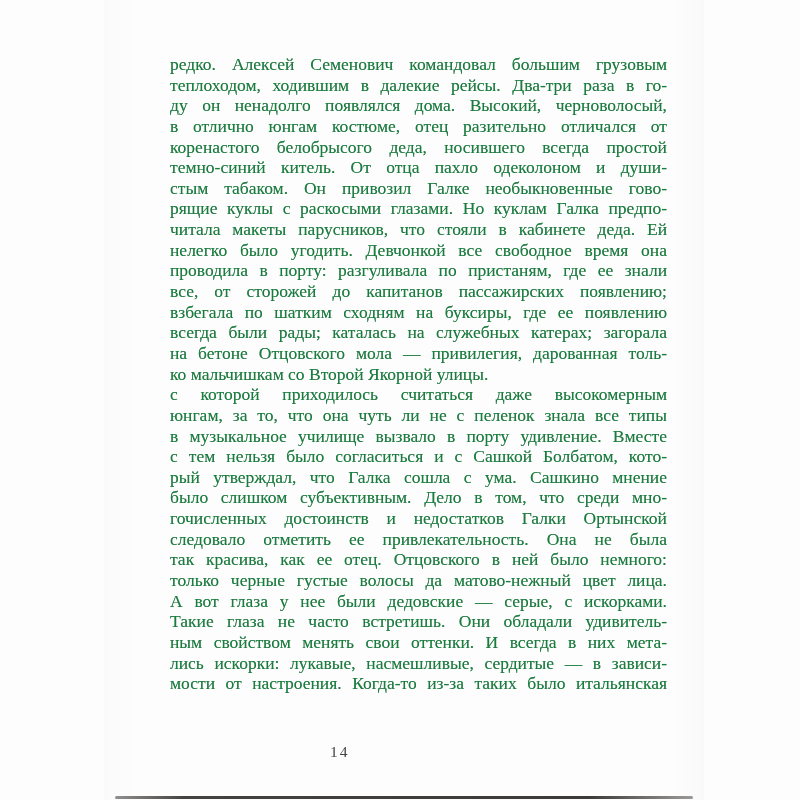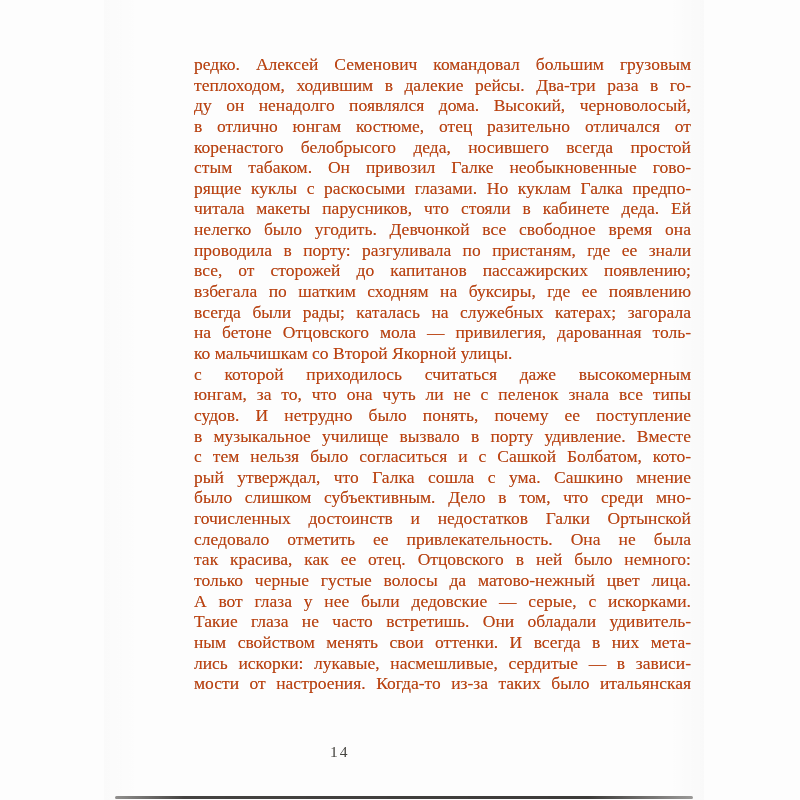--- a/index.html
+++ b/index.html
@@ -28,23 +28,22 @@
   .edge-right { left: 668px; background: linear-gradient(to left,  rgba(0,0,0,0.015), rgba(0,0,0,0)); }
 
   .text-block {
     position: absolute;
     left: 170px;
     top: 54px;
     width: 497px;
     font-family: "Liberation Serif", "DejaVu Serif", serif;
     font-size: 17.5px;
     line-height: 20.65px;
-    color: #c2410c;
+    color: #15803d;
     text-shadow: 0 0 0.5px rgba(60,57,54,0.45);
-    margin-left: 24px;
   }
   .line {
     text-align: justify;
     text-align-last: justify;
     white-space: nowrap;
     height: 20.65px;
   }
   .line.endpara {
     text-align-last: left;
   }
@@ -81,33 +80,33 @@
 <div class="photo">
   <div class="edge-left"></div>
   <div class="edge-right"></div>
 
   <div class="text-block" id="text-block">
       <div class="line">редко. Алексей Семенович командовал большим грузовым</div>
       <div class="line">теплоходом, ходившим в далекие рейсы. Два-три раза в го-</div>
       <div class="line">ду он ненадолго появлялся дома. Высокий, черноволосый,</div>
       <div class="line">в отлично юнгам костюме, отец разительно отличался от</div>
       <div class="line">коренастого белобрысого деда, носившего всегда простой</div>
+      <div class="line">темно-синий китель. От отца пахло одеколоном и души-</div>
       <div class="line">стым табаком. Он привозил Галке необыкновенные гово-</div>
       <div class="line">рящие куклы с раскосыми глазами. Но куклам Галка предпо-</div>
       <div class="line">читала макеты парусников, что стояли в кабинете деда. Ей</div>
       <div class="line">нелегко было угодить. Девчонкой все свободное время она</div>
       <div class="line">проводила в порту: разгуливала по пристаням, где ее знали</div>
       <div class="line">все, от сторожей до капитанов пассажирских появлению;</div>
       <div class="line">взбегала по шатким сходням на буксиры, где ее появлению</div>
       <div class="line">всегда были рады; каталась на служебных катерах; загорала</div>
       <div class="line">на бетоне Отцовского мола — привилегия, дарованная толь-</div>
       <div class="line endpara">ко мальчишкам со Второй Якорной улицы.</div>
       <div class="line">с которой приходилось считаться даже высокомерным</div>
       <div class="line">юнгам, за то, что она чуть ли не с пеленок знала все типы</div>
-      <div class="line">судов. И нетрудно было понять, почему ее поступление</div>
       <div class="line">в музыкальное училище вызвало в порту удивление. Вместе</div>
       <div class="line">с тем нельзя было согласиться и с Сашкой Болбатом, кото-</div>
       <div class="line">рый утверждал, что Галка сошла с ума. Сашкино мнение</div>
       <div class="line">было слишком субъективным. Дело в том, что среди мно-</div>
       <div class="line">гочисленных достоинств и недостатков Галки Ортынской</div>
       <div class="line">следовало отметить ее привлекательность. Она не была</div>
       <div class="line">так красива, как ее отец. Отцовского в ней было немного:</div>
       <div class="line">только черные густые волосы да матово-нежный цвет лица.</div>
       <div class="line">А вот глаза у нее были дедовские — серые, с искорками.</div>
       <div class="line">Такие глаза не часто встретишь. Они обладали удивитель-</div>

